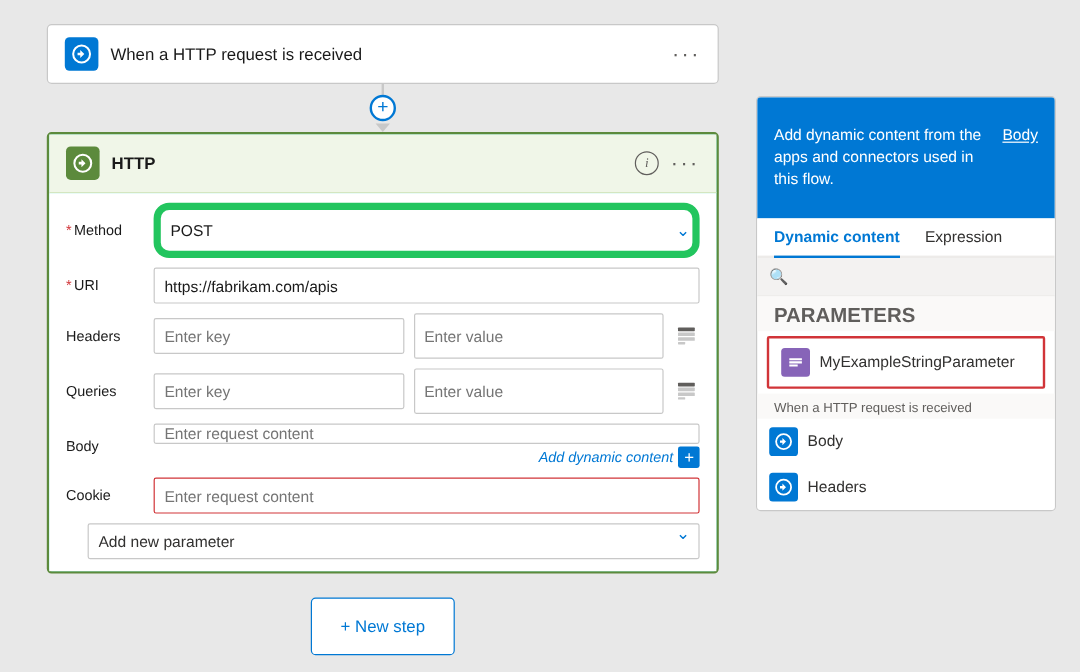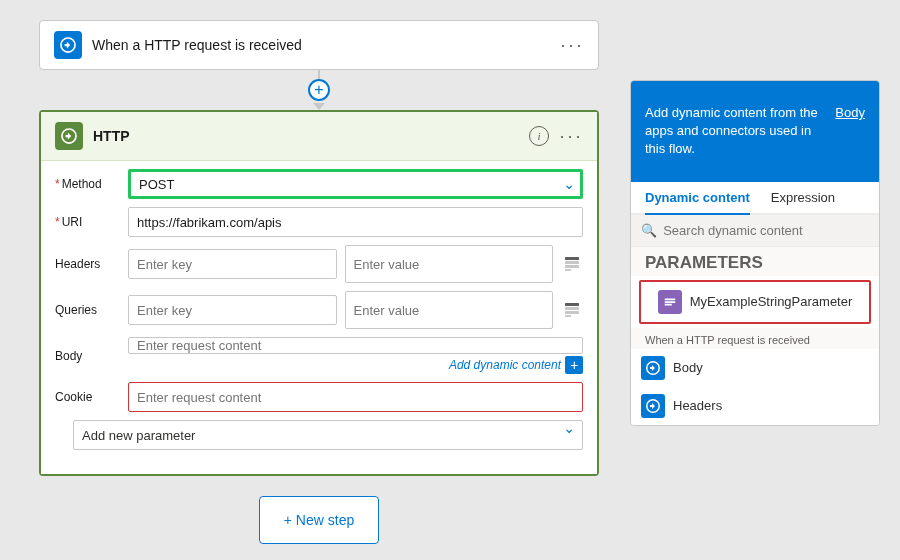--- a/index.html
+++ b/index.html
@@ -163,21 +163,21 @@
       align-items: center;
       justify-content: center;
       font-size: 11px;
       color: #605e5c;
       cursor: pointer;
       font-style: italic;
       font-family: serif;
     }
 
     .http-card-body {
-      padding: 8px 14px 24px;
+      padding: 8px 14px 10px;
       background: white;
     }
 
     .form-row {
       display: flex;
       align-items: center;
       margin-bottom: 8px;
       gap: 8px;
     }
 
@@ -207,23 +207,23 @@
 
     .select-wrapper {
       flex: 1;
       position: relative;
       display: flex;
       align-items: center;
     }
 
     .select-wrapper select {
       width: 100%;
-      height: 30px;
-      border: 3px solid #22c55e;
-      border-radius: 2px;
+      height: 46px;
+      border: 6px solid #22c55e;
+      border-radius: 13px;
       padding: 0 8px;
       font-size: 13px;
       color: #1a1a1a;
       background: white;
       appearance: none;
       cursor: pointer;
     }
 
     .select-chevron {
       position: absolute;
@@ -459,21 +459,20 @@
     .param-item {
       display: flex;
       align-items: center;
       padding: 8px 10px;
       gap: 8px;
       cursor: pointer;
       background: white;
       border: 2px solid #d13438;
       margin: 4px 8px;
       border-radius: 2px;
-      justify-content: center;
     }
 
     .param-icon {
       width: 24px;
       height: 24px;
       background: #8764b8;
       border-radius: 3px;
       display: flex;
       align-items: center;
       justify-content: center;
@@ -663,21 +662,20 @@
     <div class="dynamic-tabs">
       <div class="dynamic-tab active">
         <span>Dynamic content</span>
       </div>
       <div class="dynamic-tab">
         <span>Expression</span>
       </div>
     </div>
     <div class="search-box">
       <span class="search-icon">🔍</span>
-      <input class="search-input" type="text" placeholder="Search dynamic content" style="">
     </div>
     <div class="section-label">Parameters</div>
     <div class="param-item">
       <div class="param-icon">
         <svg class="param-icon-inner" viewBox="0 0 16 16">
           <path fill="white" d="M2 4h12v2H2zm0 3h12v2H2zm0 3h8v2H2z"></path>
         </svg>
       </div>
       <span class="param-name">MyExampleStringParameter</span>
     </div>

